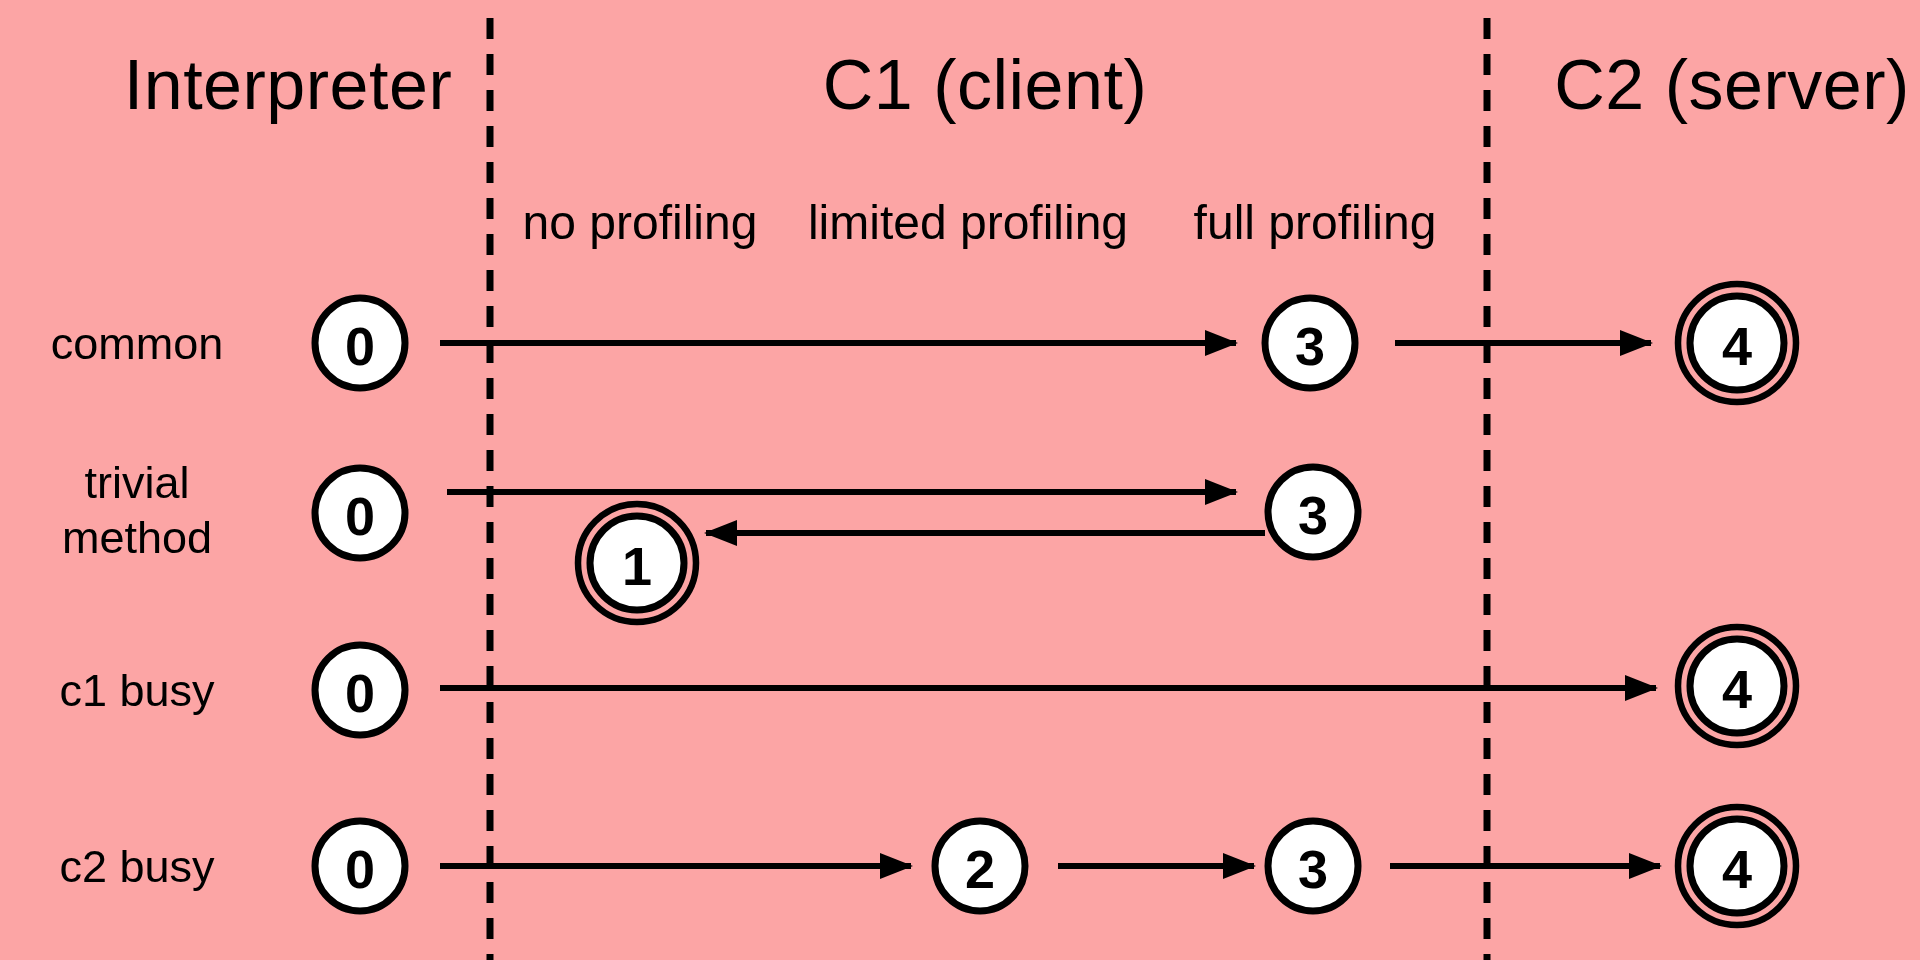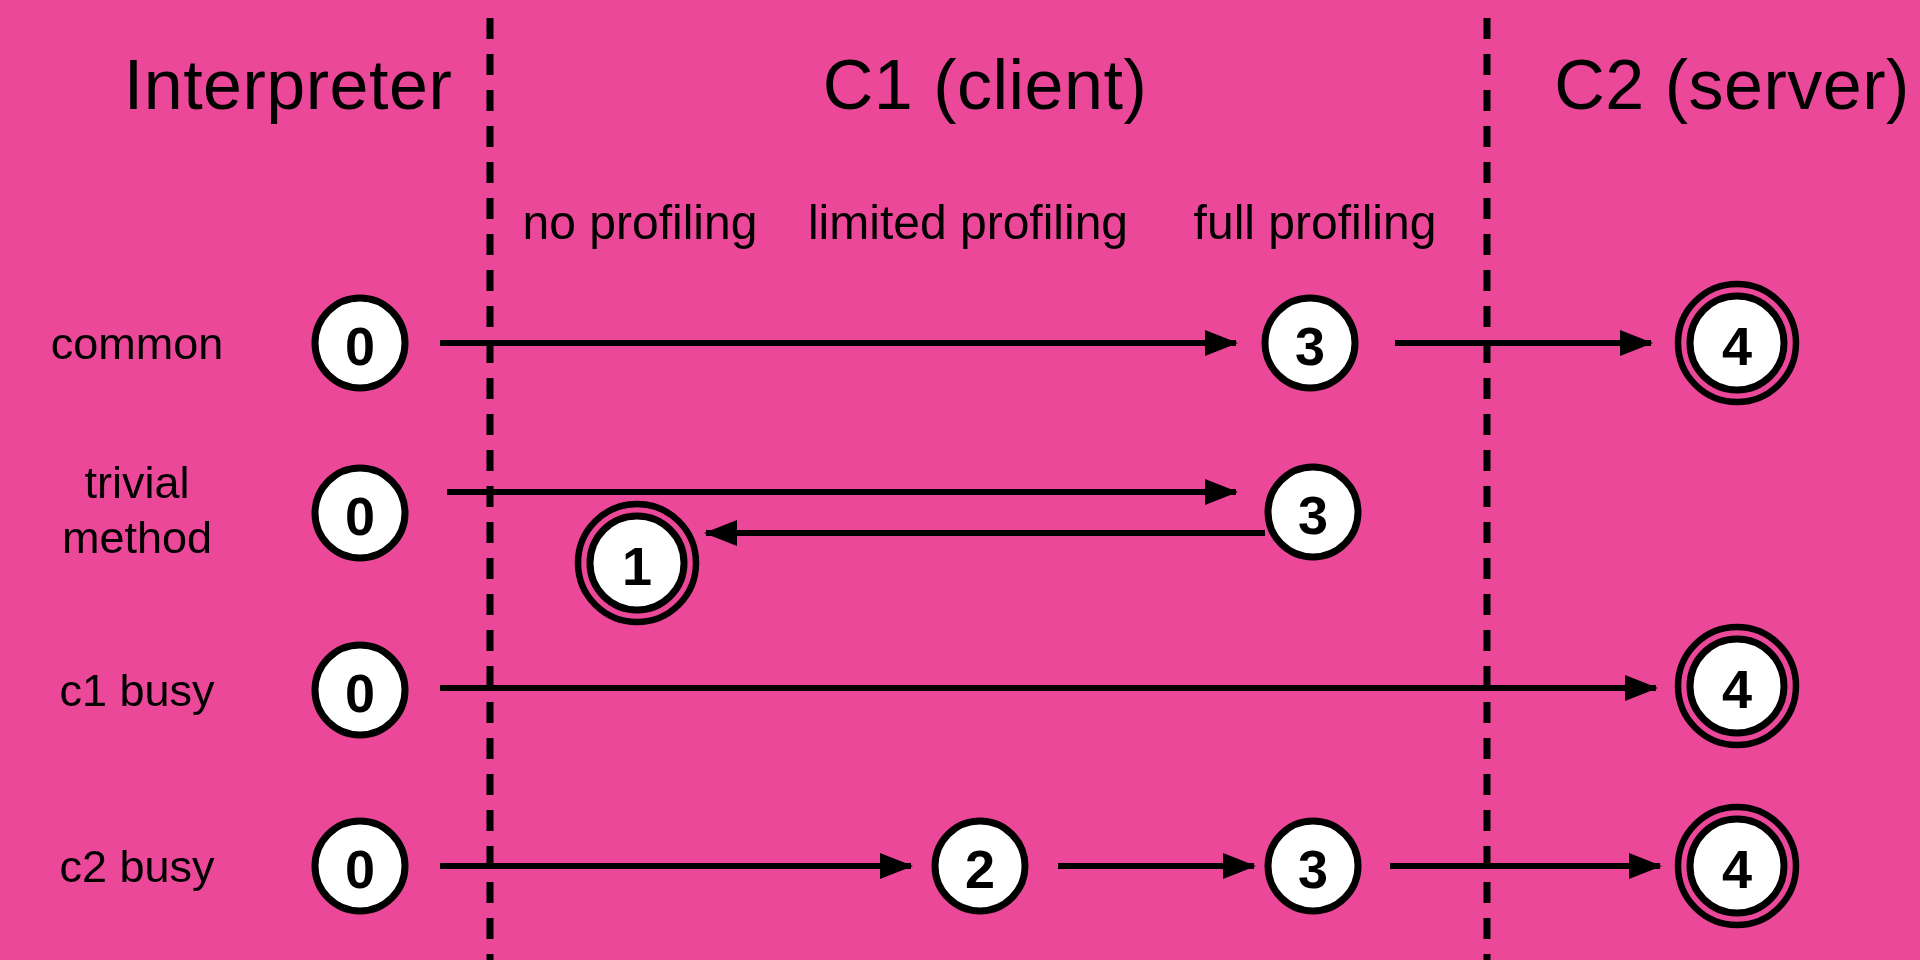--- a/index.html
+++ b/index.html
@@ -4,21 +4,21 @@
 <style>
   html, body {
     margin: 0;
     padding: 0;
     background: #ffffff;
   }
   .stage {
     position: relative;
     width: 1920px;
     height: 960px;
-    background: #ec4899;
+    background: #fca5a5;
     overflow: hidden;
   }
   svg {
     display: block;
   }
   text {
     font-family: "Liberation Sans", "DejaVu Sans", sans-serif;
     fill: #000000;
   }
   .lane-title {

